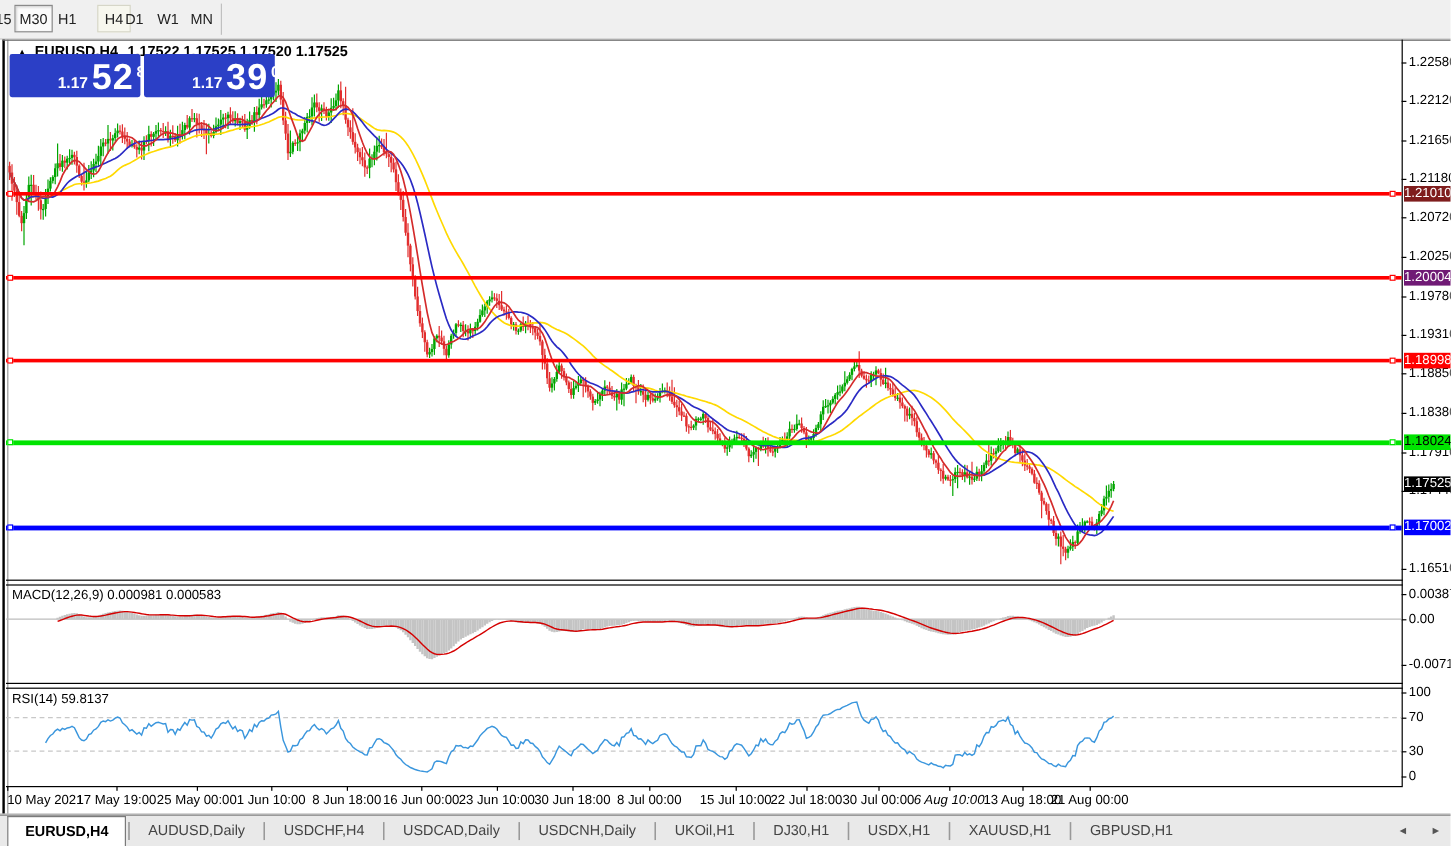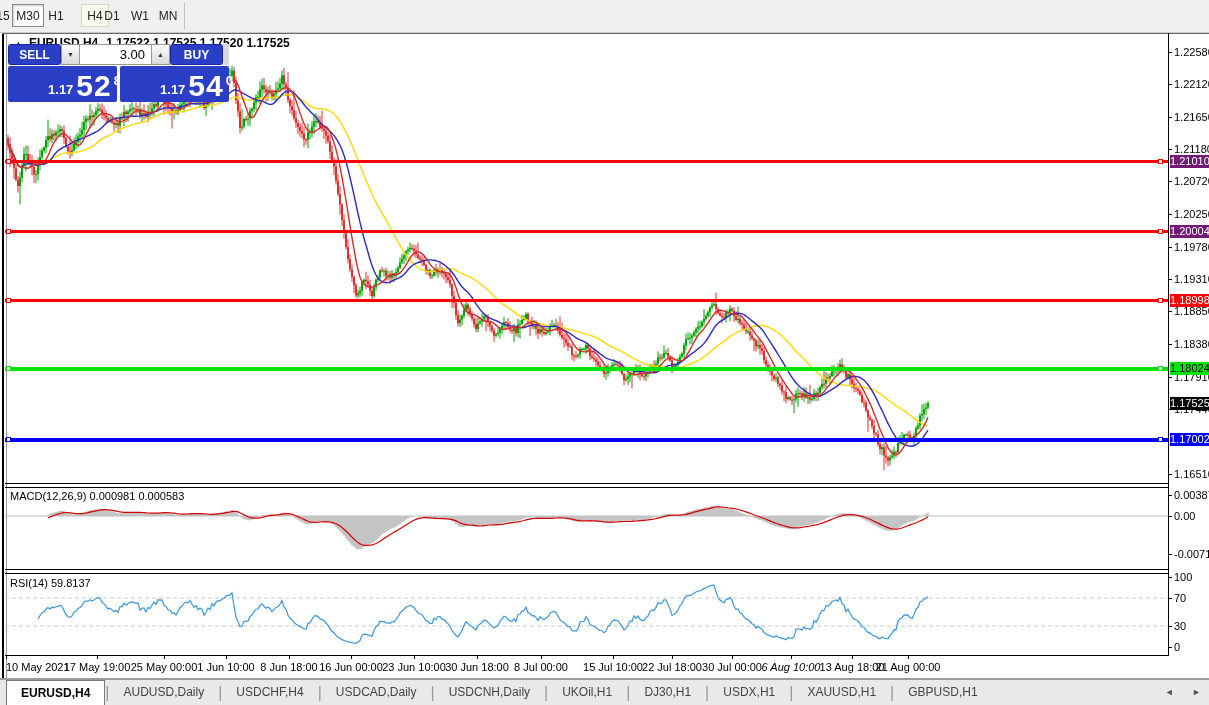--- a/index.html
+++ b/index.html
@@ -80,36 +80,29 @@
   <div id="win-left"></div>
   <div id="win-left2"></div>
   <div id="plot-top"></div>
   <div id="axis-v"></div>
 
   <div id="chart-title">
     <span class="tri">▲</span><span>EURUSD,H4</span><span class="quotes">1.17522 1.17525 1.17520 1.17525</span>
   </div>
 
   <div id="trade">
-    <div class="row1">
-      <div class="tbtn">SELL</div>
-      <div class="spin">▼</div>
-      <div id="vol">3.00</div>
-      <div class="spin">▲</div>
-      <div class="tbtn">BUY</div>
-    </div>
     <div class="row2">
       <div class="pxbox" id="sellbox">
         <span class="sm">1.17</span>
         <span class="big">52</span>
         <span class="sup">8</span>
       </div>
       <div class="pxbox">
         <span class="sm">1.17</span>
-        <span class="big">54</span>
+        <span class="big">39</span>
         <span class="sup">0</span>
       </div>
     </div>
   </div>
 
   <div class="hborder" style="top:483px"></div>
   <div class="hborder" style="top:487px"></div>
   <div class="hborder" style="top:569px"></div>
   <div class="hborder" style="top:573px"></div>
   <div class="hborder" style="top:655px"></div>
@@ -165,21 +158,21 @@
     <div class="ticklabel" style="top: 337.9px;">1.18380</div>
     <div class="tickmark" style="top: 376.565px;"></div>
     <div class="ticklabel" style="top: 370.565px;">1.17910</div>
     <div class="tickmark" style="top: 409.23px;"></div>
     <div class="ticklabel" style="top: 403.23px;">1.17440</div>
     <div class="tickmark" style="top: 473.865px;"></div>
     <div class="ticklabel" style="top: 467.865px;">1.16510</div>
     <div class="hline" style="top: 159.615px; height: 3px; background: rgb(255, 0, 0);"></div>
     <div class="handle" style="left: 6px; top: 158.615px; border: 1px solid rgb(255, 0, 0);"></div>
     <div class="handle" style="left: 1158px; top: 158.615px; border: 1px solid rgb(255, 0, 0);"></div>
-    <div class="axlabel" style="top: 154.615px; background: #701a75; color: rgb(255, 255, 255);">1.21010</div>
+    <div class="axlabel" style="top: 154.615px; background: #7f1d1d; color: rgb(255, 255, 255);">1.21010</div>
     <div class="hline" style="top: 229.532px; height: 3px; background: rgb(255, 0, 0);"></div>
     <div class="handle" style="left: 6px; top: 228.532px; border: 1px solid rgb(255, 0, 0);"></div>
     <div class="handle" style="left: 1158px; top: 228.532px; border: 1px solid rgb(255, 0, 0);"></div>
     <div class="axlabel" style="top: 224.532px; background: #701a75; color: rgb(255, 255, 255);">1.20004</div>
     <div class="hline" style="top: 299.449px; height: 3px; background: rgb(255, 0, 0);"></div>
     <div class="handle" style="left: 6px; top: 298.449px; border: 1px solid rgb(255, 0, 0);"></div>
     <div class="handle" style="left: 1158px; top: 298.449px; border: 1px solid rgb(255, 0, 0);"></div>
     <div class="axlabel" style="top: 294.449px; background: rgb(255, 0, 0); color: rgb(255, 255, 255);">1.18998</div>
     <div class="hline" style="top: 366.642px; height: 4px; background: rgb(0, 228, 0);"></div>
     <div class="handle" style="left: 6px; top: 366.142px; border: 1px solid rgb(0, 228, 0);"></div>

